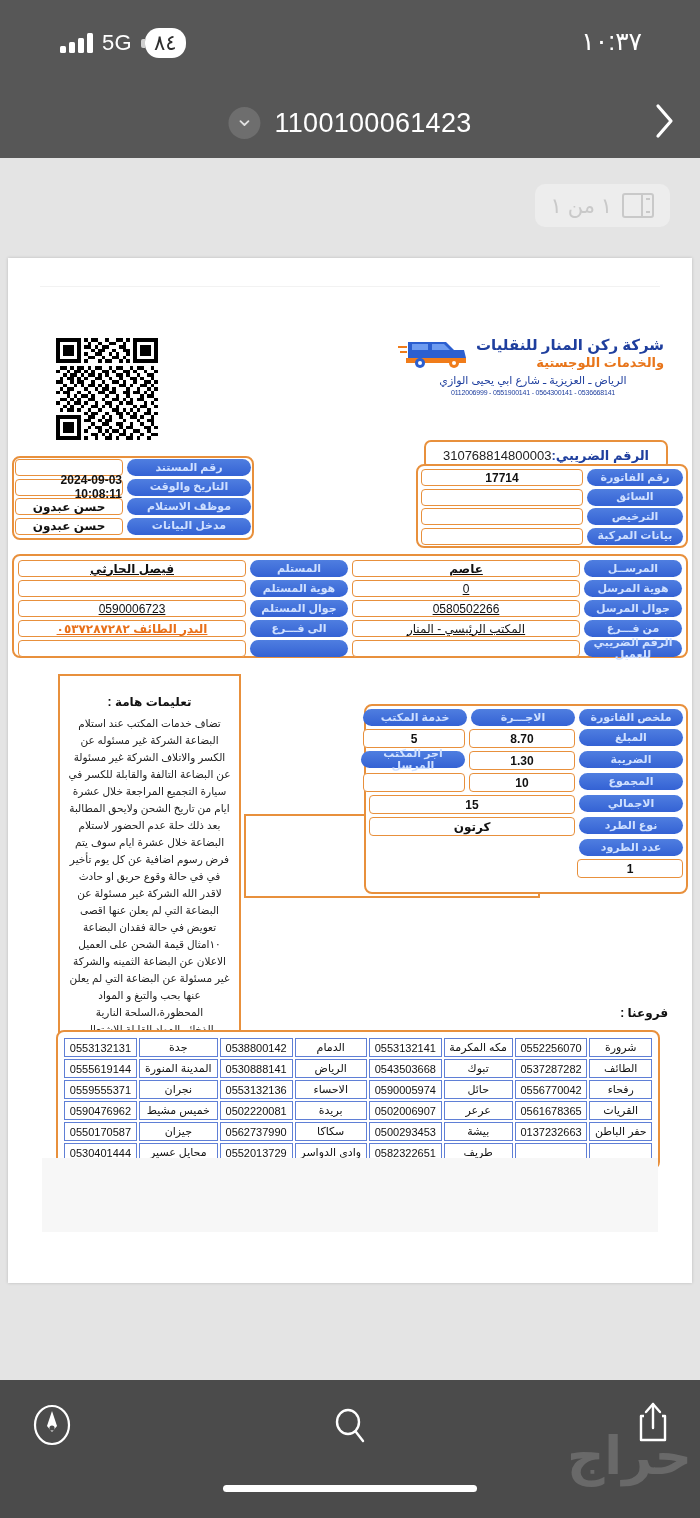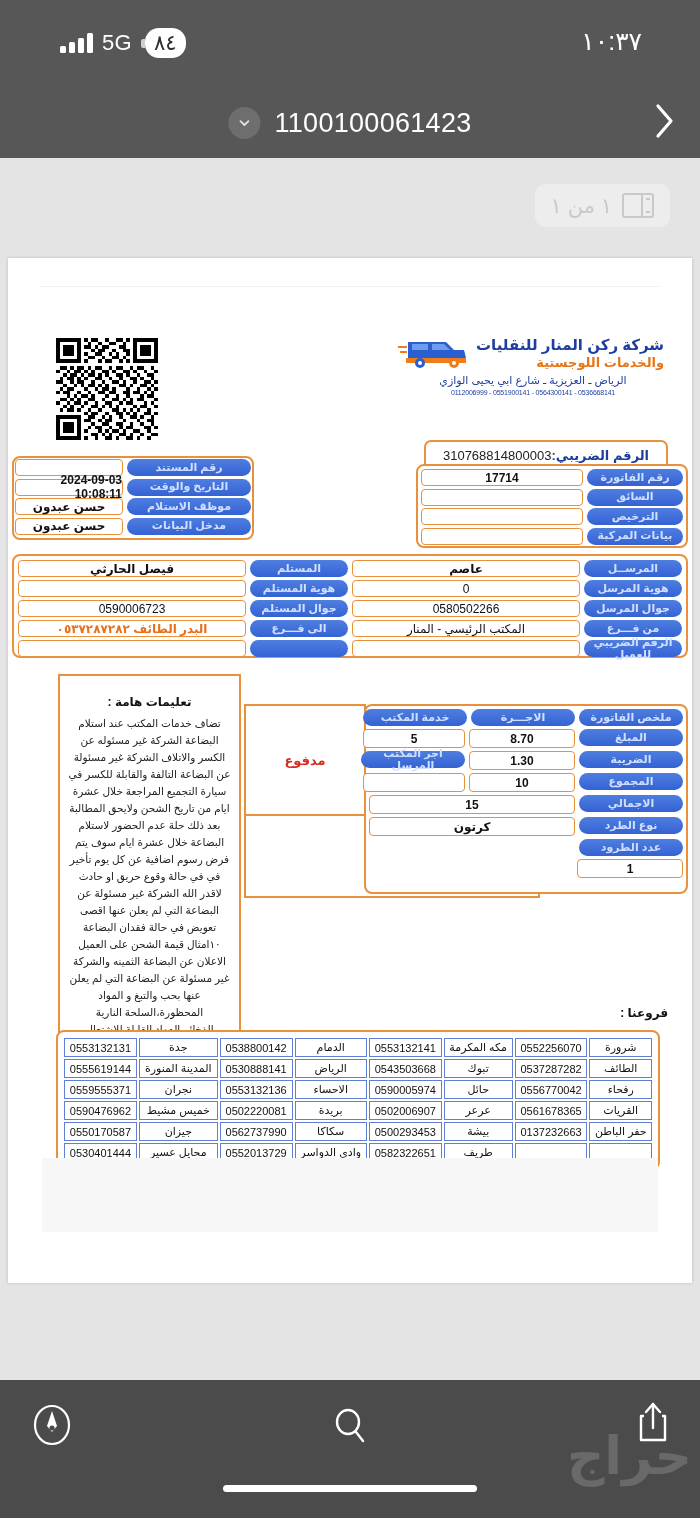--- a/index.html
+++ b/index.html
@@ -159,21 +159,21 @@
   .info-right .row .pill{width:96px;flex:0 0 96px;}
   .info-right .row .cell{flex:1;}
 
   
   .parties{
     position:absolute;left:4px;top:296px;width:676px;height:104px;
     padding:4px;box-sizing:border-box;
   }
   .parties .row{display:flex;gap:4px;height:17px;margin-bottom:3px;direction:rtl;}
   .parties .pill{width:98px;flex:0 0 98px;}
-  .parties .cell{flex:1;}
+  .parties .cell{flex:1;text-decoration:underline;}
   .cell-orange{color:#e8701a;font-weight:bold;}
 
   
   .instr{
     position:absolute;left:50px;top:416px;width:183px;height:518px;
     border:2px solid #e8903c;background:#fff;
     direction:rtl;box-sizing:border-box;padding:19px 7px;
   }
   .instr h4{
     margin:0 0 6px 0;font-size:12px;font-weight:bold;color:#111;text-align:center;
@@ -634,23 +634,20 @@
             <div class="pill"></div>
             <div class="cell"></div>
           </div>
         </div>
 
         <div class="instr">
           <h4>تعليمات هامة :</h4>
           <p>تضاف خدمات المكتب عند استلام البضاعة الشركة غير مسئوله عن الكسر والاتلاف الشركة غير مسئولة عن البضاعة التالفة والقابلة للكسر في سيارة التجميع المراجعة خلال عشرة ايام من تاريخ الشحن ولايحق المطالبة بعد ذلك حلة عدم الحضور لاستلام البضاعة خلال عشرة ايام سوف يتم فرض رسوم اضافية عن كل يوم تأخير في في حالة وقوع حريق او حادث لاقدر الله الشركة غير مسئولة عن البضاعة التي لم يعلن عنها اقصى تعويض في حالة فقدان البضاعة ١٠امثال قيمة الشحن على العميل الاعلان عن البضاعة الثمينه والشركة غير مسئولة عن البضاعة التي لم يعلن عنها بحب والتبغ و المواد المحظورة،السلحة النارية الذخائر،المواد القابلة للاشتعال والدخان</p>
         </div>
 
-        <div class="paidbox">
-          <span>مدفوع</span>
-        </div>
         <div class="paidbox2"></div>
 
         <div class="box-outer summary">
           <div class="sum-row">
             <div class="pill">ملخص الفاتورة</div>
             <div class="pill c-mid">الاجـــرة</div>
             <div class="pill c-left">خدمة المكتب</div>
           </div>
           <div class="sum-row">
             <div class="pill">المبلغ</div>

